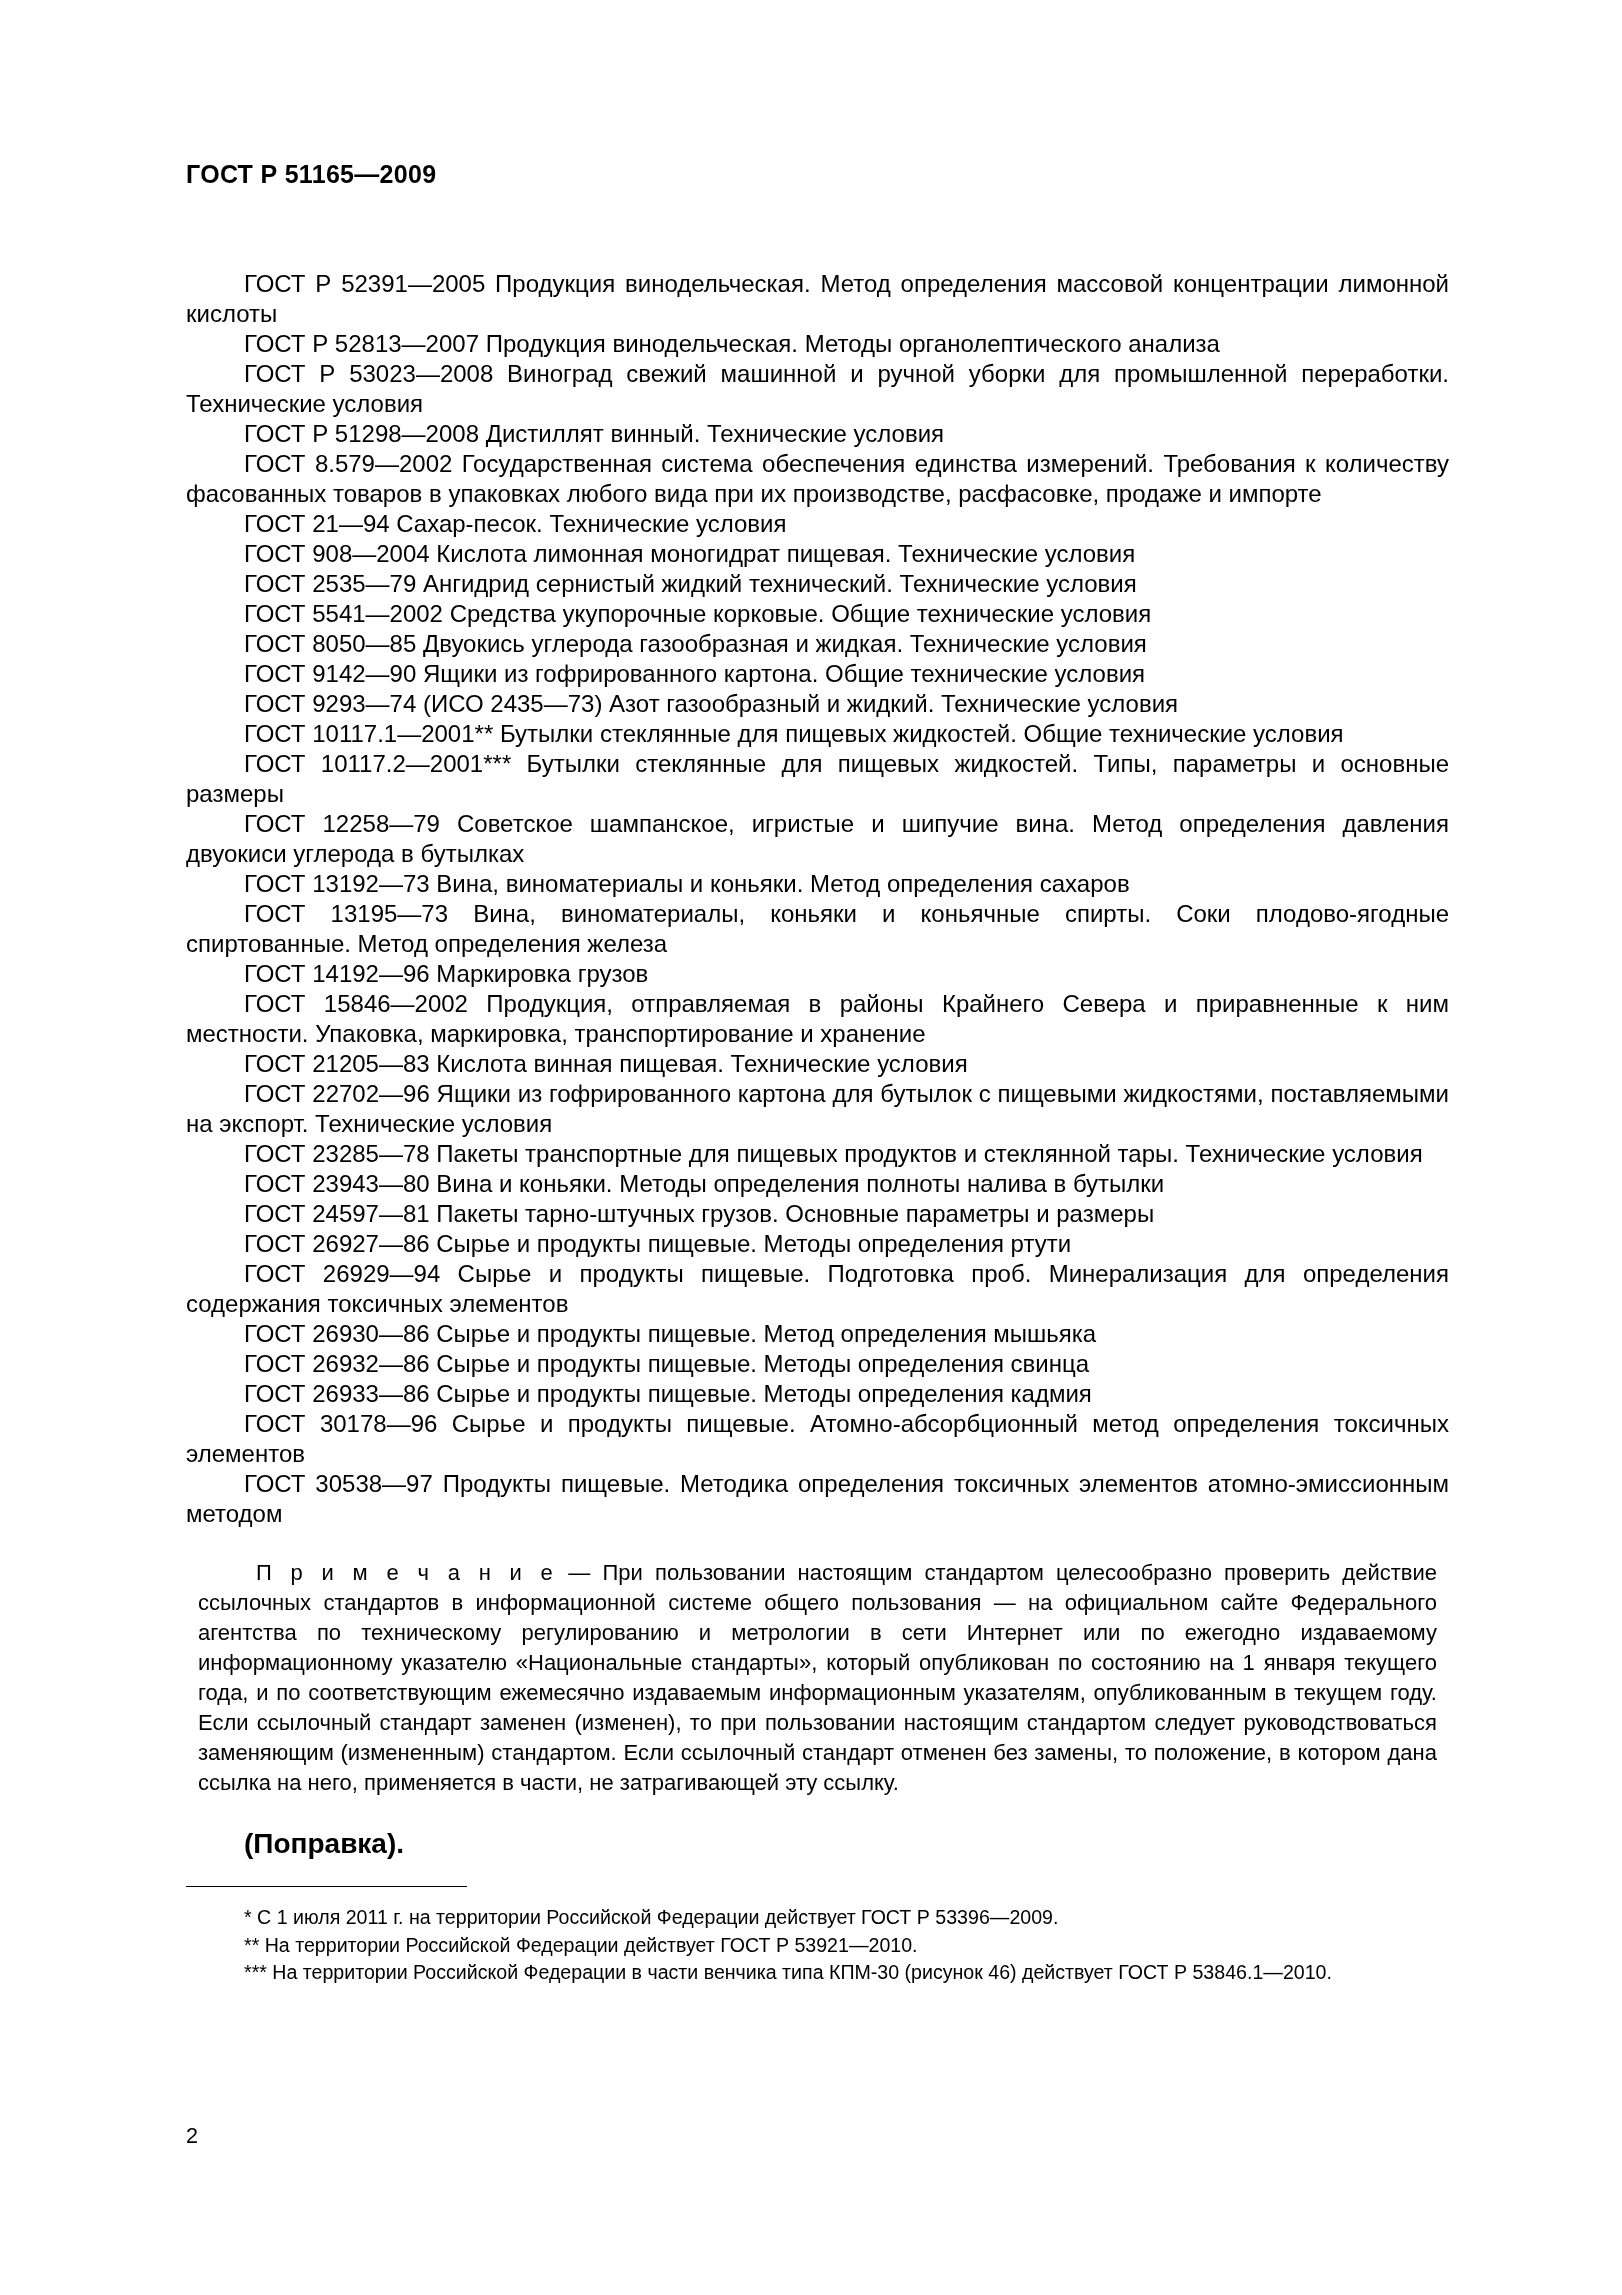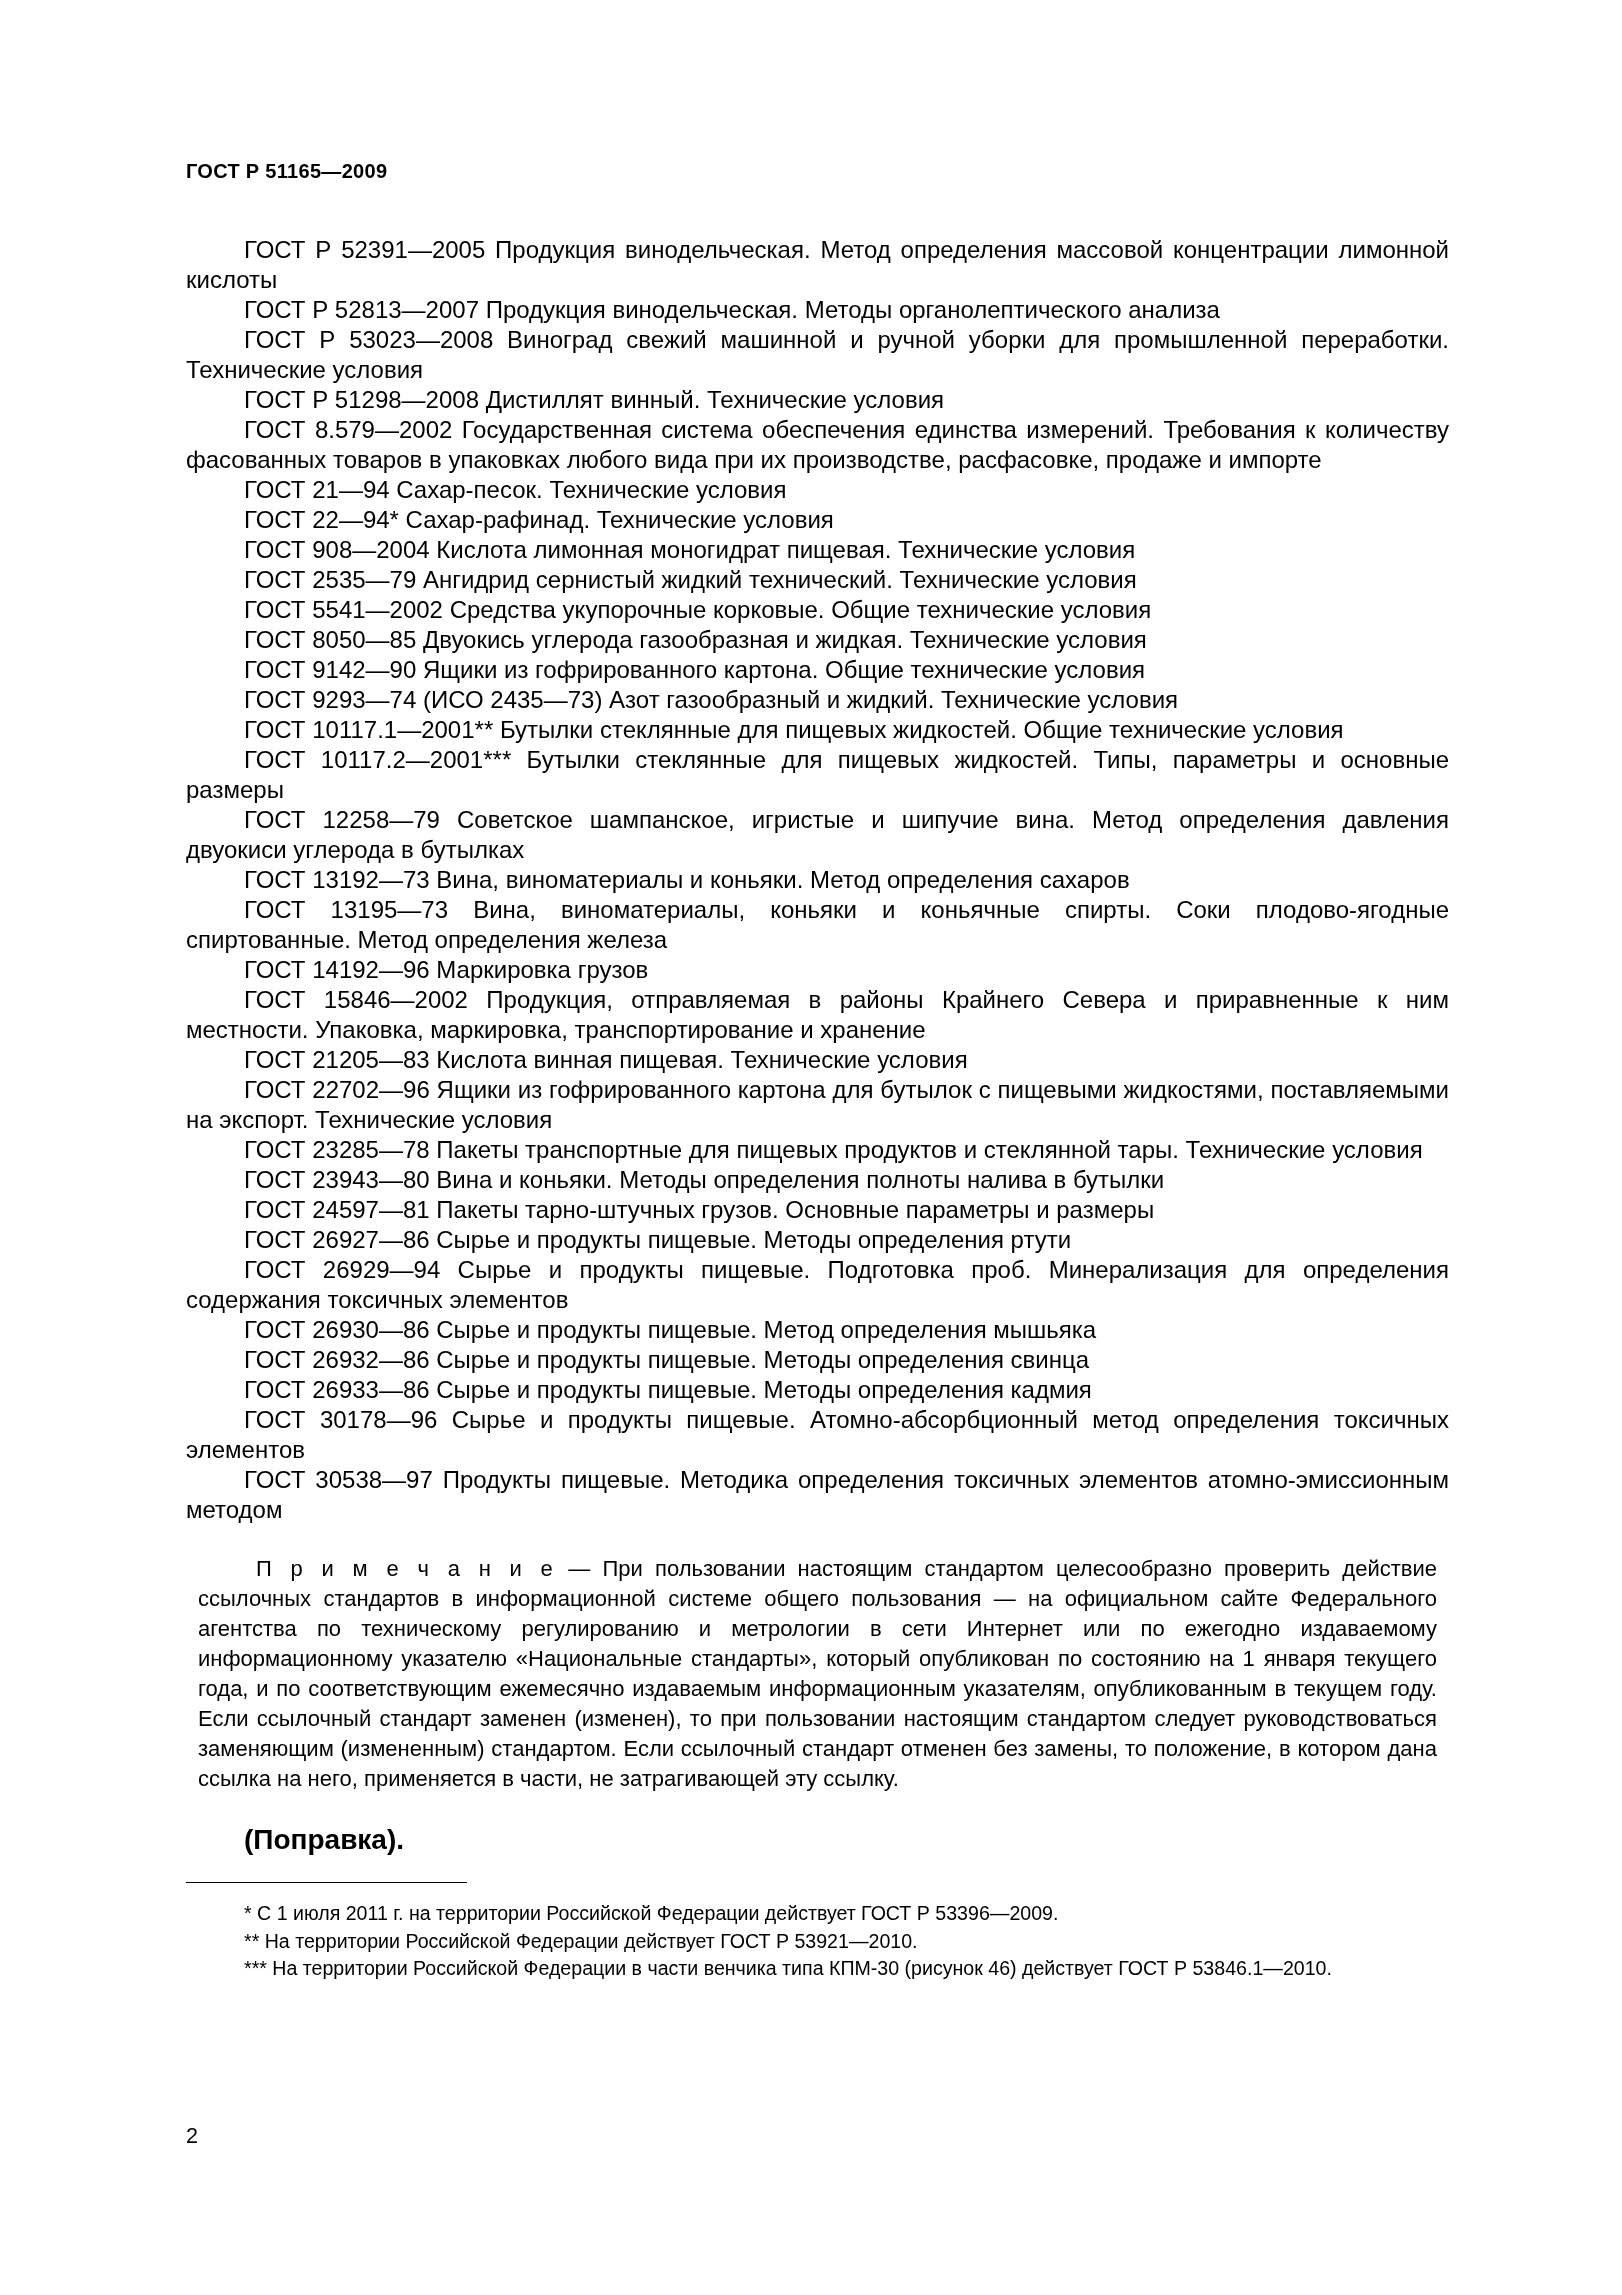--- a/index.html
+++ b/index.html
@@ -22,24 +22,24 @@
     box-sizing: border-box;
     padding: 0;
   }
   .content {
     position: absolute;
     left: 186px;
     top: 160px;
     width: 1263px;
   }
   .doc-header {
-    font-size: 20px;
+    font-size: 25px;
     font-weight: bold;
     letter-spacing: 0.3px;
-    margin-bottom: 52px;
+    margin-bottom: 80px;
   }
   .body-text {
     font-size: 24px;
     line-height: 30px;
     text-align: justify;
     text-justify: inter-word;
   }
   .body-text p {
     margin: 0;
     text-indent: 58px;
@@ -95,21 +95,20 @@
 
     <div class="doc-header">ГОСТ Р 51165—2009</div>
 
     <div class="body-text">
       <p>ГОСТ  Р 52391—2005 Продукция винодельческая. Метод определения массовой концентрации лимонной кислоты</p>
       <p>ГОСТ  Р 52813—2007 Продукция винодельческая. Методы органолептического анализа</p>
       <p>ГОСТ  Р 53023—2008 Виноград свежий машинной и ручной уборки для промышленной переработки. Технические условия</p>
       <p>ГОСТ  Р 51298—2008 Дистиллят винный. Технические условия</p>
       <p>ГОСТ  8.579—2002 Государственная система обеспечения единства измерений. Требования к количеству фасованных товаров в упаковках любого вида при их производстве, расфасовке, продаже и импорте</p>
       <p>ГОСТ  21—94 Сахар-песок. Технические условия</p>
-      <p>ГОСТ  22—94* Сахар-рафинад. Технические условия</p>
       <p>ГОСТ  908—2004 Кислота лимонная моногидрат пищевая. Технические условия</p>
       <p>ГОСТ  2535—79 Ангидрид сернистый жидкий технический. Технические условия</p>
       <p>ГОСТ  5541—2002 Средства укупорочные корковые. Общие технические условия</p>
       <p>ГОСТ  8050—85 Двуокись углерода газообразная и жидкая. Технические условия</p>
       <p>ГОСТ  9142—90 Ящики из гофрированного картона. Общие технические условия</p>
       <p>ГОСТ  9293—74 (ИСО 2435—73) Азот газообразный и жидкий. Технические условия</p>
       <p>ГОСТ  10117.1—2001** Бутылки стеклянные для пищевых жидкостей. Общие технические условия</p>
       <p>ГОСТ  10117.2—2001*** Бутылки стеклянные для пищевых жидкостей. Типы, параметры и основные размеры</p>
       <p>ГОСТ  12258—79 Советское шампанское, игристые и шипучие вина. Метод определения давления двуокиси углерода в бутылках</p>
       <p>ГОСТ  13192—73 Вина, виноматериалы и коньяки. Метод определения сахаров</p>

